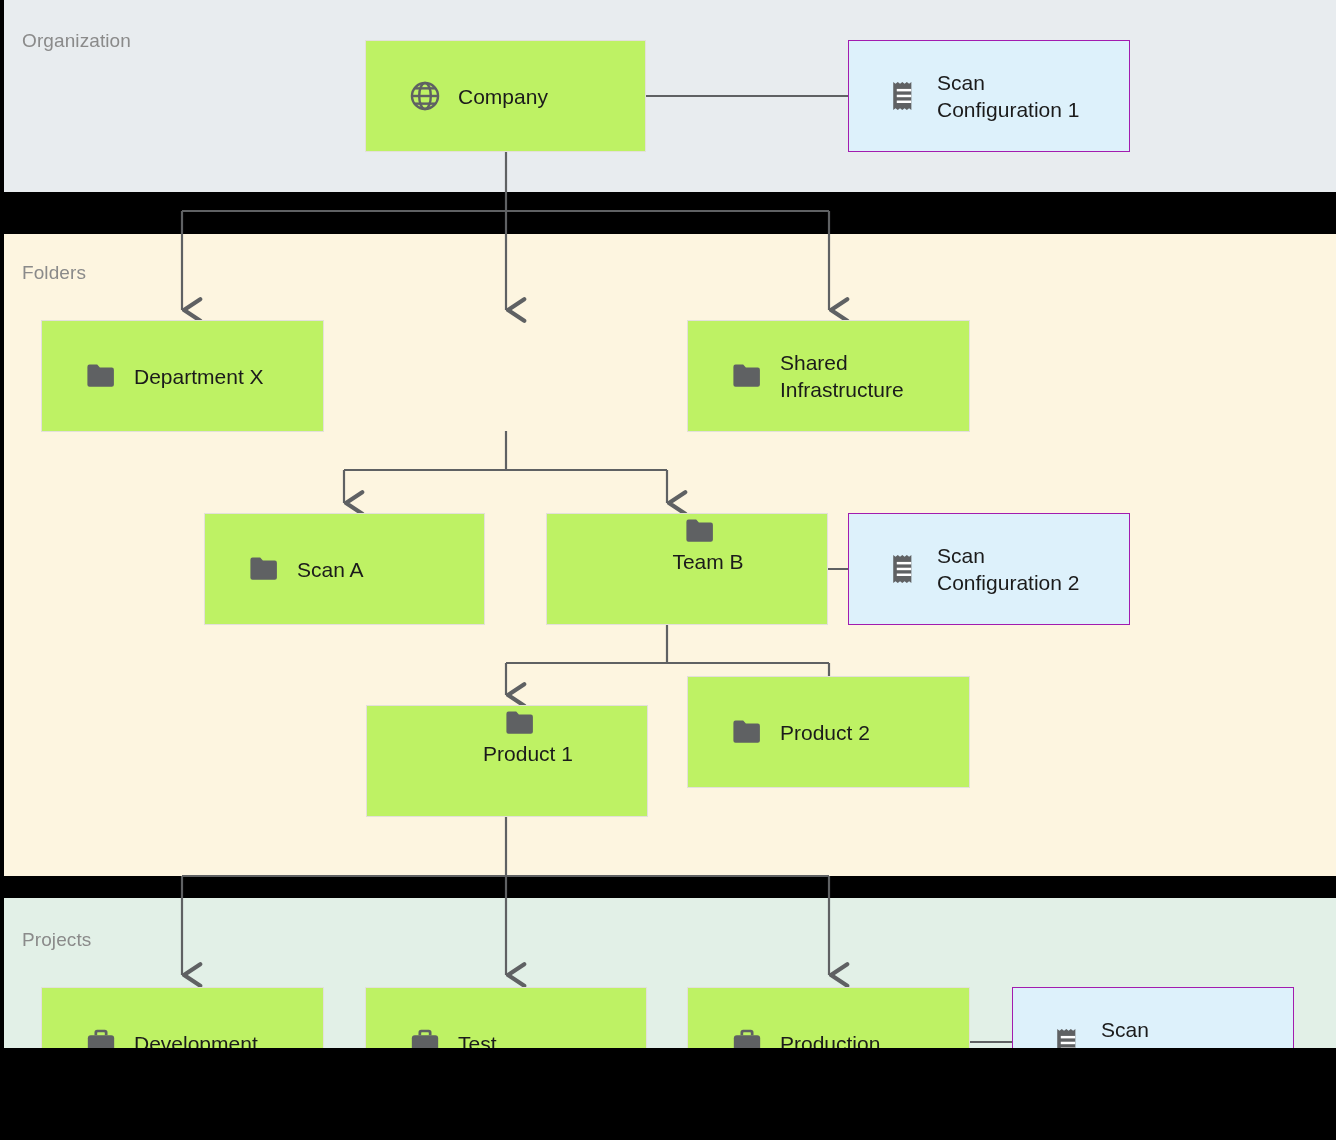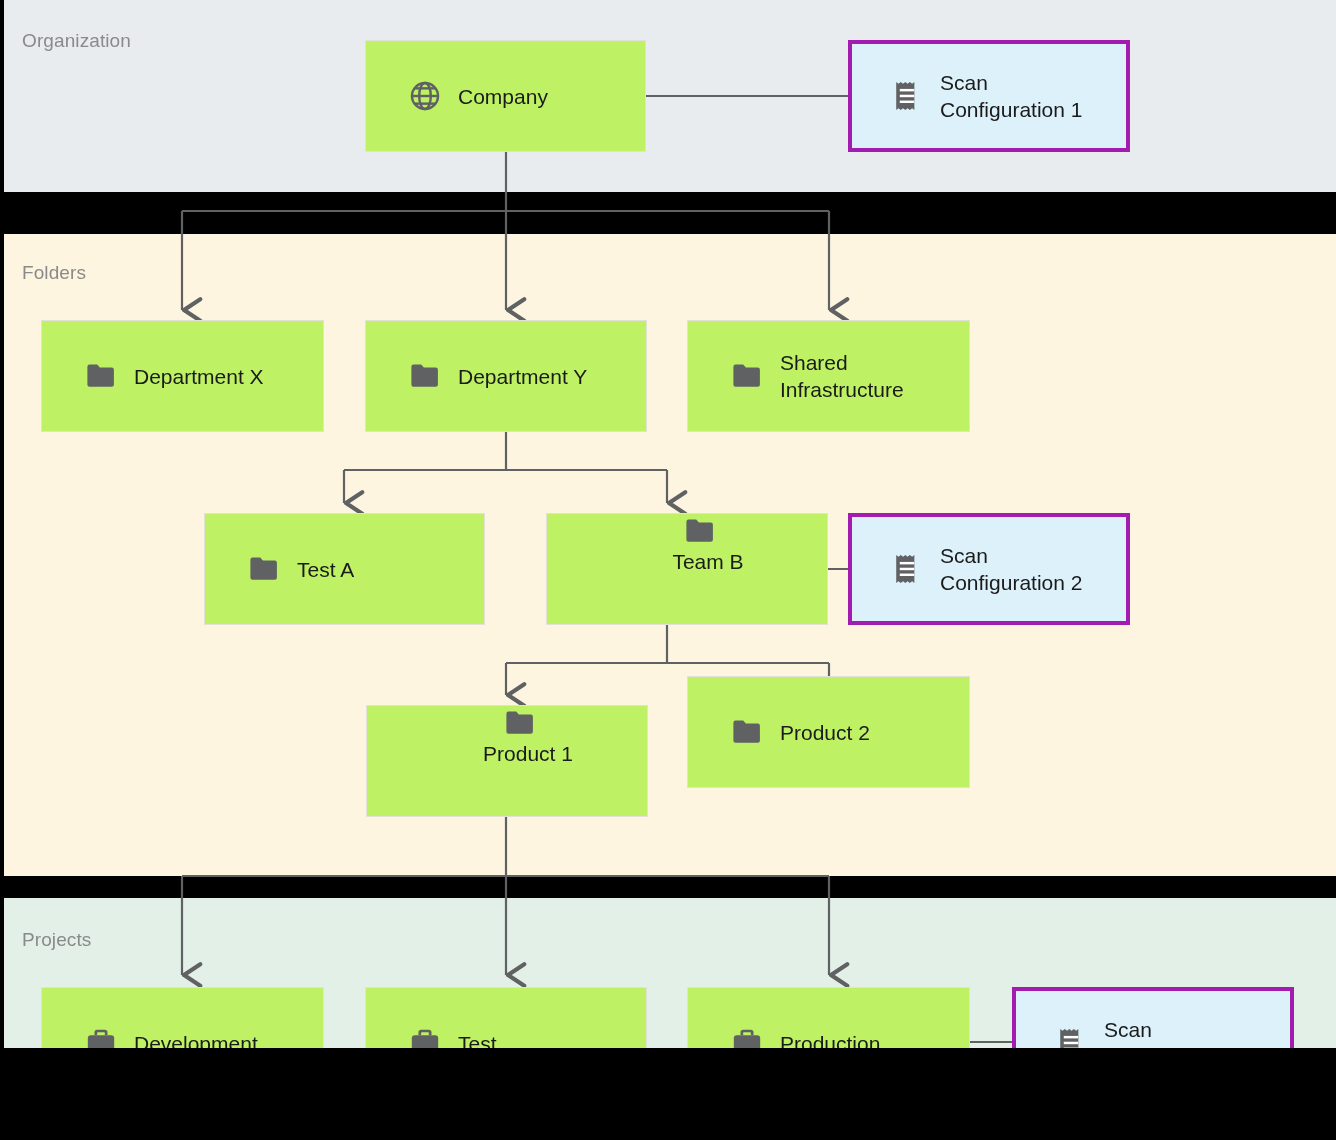--- a/index.html
+++ b/index.html
@@ -51,21 +51,21 @@
     position: absolute;
     box-sizing: border-box;
     display: flex;
     align-items: center;
     background: #bef264;
     border: 1px solid #e3e0da;
     padding-left: 42px;
   }
   .node.scan {
     background: #ddf1fb;
-    border: 4px solid #a21caf;
+    border: 1px solid #a21caf;
     padding-left: 38px;
   }
   .node .ico {
     flex: 0 0 auto;
     width: 34px;
     height: 34px;
     margin-right: 16px;
     display: block;
   }
   .node .lbl {
@@ -149,40 +149,34 @@
 Configuration 1</span>
   </div>
 
   <div class="node" style="left:41px; top:320px; width:283px; height:112px;">
     <svg class="ico" viewBox="0 0 24 24">
       <path fill="#5f6163" d="M2.4 5.4 a1.5 1.5 0 0 1 1.5-1.5 h5.4 l1.9 2.1 h8.4 a1.5 1.5 0 0 1 1.5 1.5 v10.6 a1.5 1.5 0 0 1 -1.5 1.5 h-15.7 a1.5 1.5 0 0 1 -1.5-1.5 z"></path>
     </svg>
     <span class="lbl">Department X</span>
   </div>
 
-  <div class="node" style="left:365px; top:320px; width:282px; height:112px;">
-    <svg class="ico" viewBox="0 0 24 24">
-      <path fill="#5f6163" d="M2.4 5.4 a1.5 1.5 0 0 1 1.5-1.5 h5.4 l1.9 2.1 h8.4 a1.5 1.5 0 0 1 1.5 1.5 v10.6 a1.5 1.5 0 0 1 -1.5 1.5 h-15.7 a1.5 1.5 0 0 1 -1.5-1.5 z"></path>
-    </svg>
-    <span class="lbl">Department Y</span>
-  </div>
 
   <div class="node" style="left:687px; top:320px; width:283px; height:112px;">
     <svg class="ico" viewBox="0 0 24 24">
       <path fill="#5f6163" d="M2.4 5.4 a1.5 1.5 0 0 1 1.5-1.5 h5.4 l1.9 2.1 h8.4 a1.5 1.5 0 0 1 1.5 1.5 v10.6 a1.5 1.5 0 0 1 -1.5 1.5 h-15.7 a1.5 1.5 0 0 1 -1.5-1.5 z"></path>
     </svg>
     <span class="lbl">Shared
 Infrastructure</span>
   </div>
 
   <div class="node" style="left:204px; top:513px; width:281px; height:112px;">
     <svg class="ico" viewBox="0 0 24 24">
       <path fill="#5f6163" d="M2.4 5.4 a1.5 1.5 0 0 1 1.5-1.5 h5.4 l1.9 2.1 h8.4 a1.5 1.5 0 0 1 1.5 1.5 v10.6 a1.5 1.5 0 0 1 -1.5 1.5 h-15.7 a1.5 1.5 0 0 1 -1.5-1.5 z"></path>
     </svg>
-    <span class="lbl">Test A</span>
+    <span class="lbl">Scan A</span>
   </div>
 
   <div class="node" style="left:546px; top:513px; width:282px; height:112px;flex-direction:column;">
     <svg class="ico" viewBox="0 0 24 24">
       <path fill="#5f6163" d="M2.4 5.4 a1.5 1.5 0 0 1 1.5-1.5 h5.4 l1.9 2.1 h8.4 a1.5 1.5 0 0 1 1.5 1.5 v10.6 a1.5 1.5 0 0 1 -1.5 1.5 h-15.7 a1.5 1.5 0 0 1 -1.5-1.5 z"></path>
     </svg>
     <span class="lbl">Team B</span>
   </div>
 
   <div class="node scan" style="left:848px; top:513px; width:282px; height:112px;">

